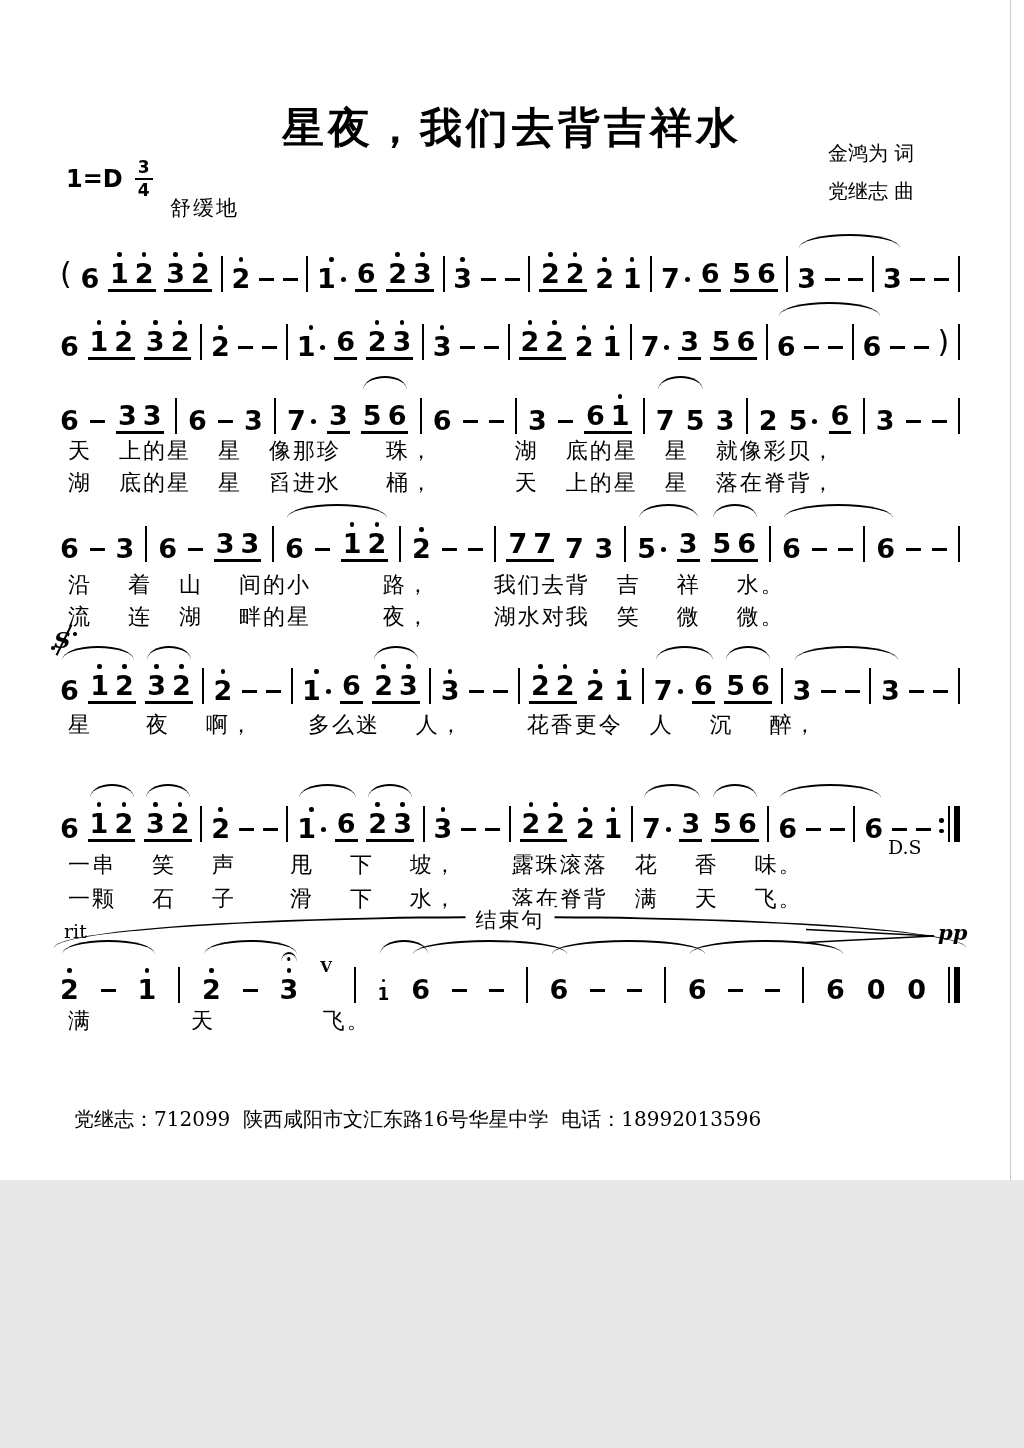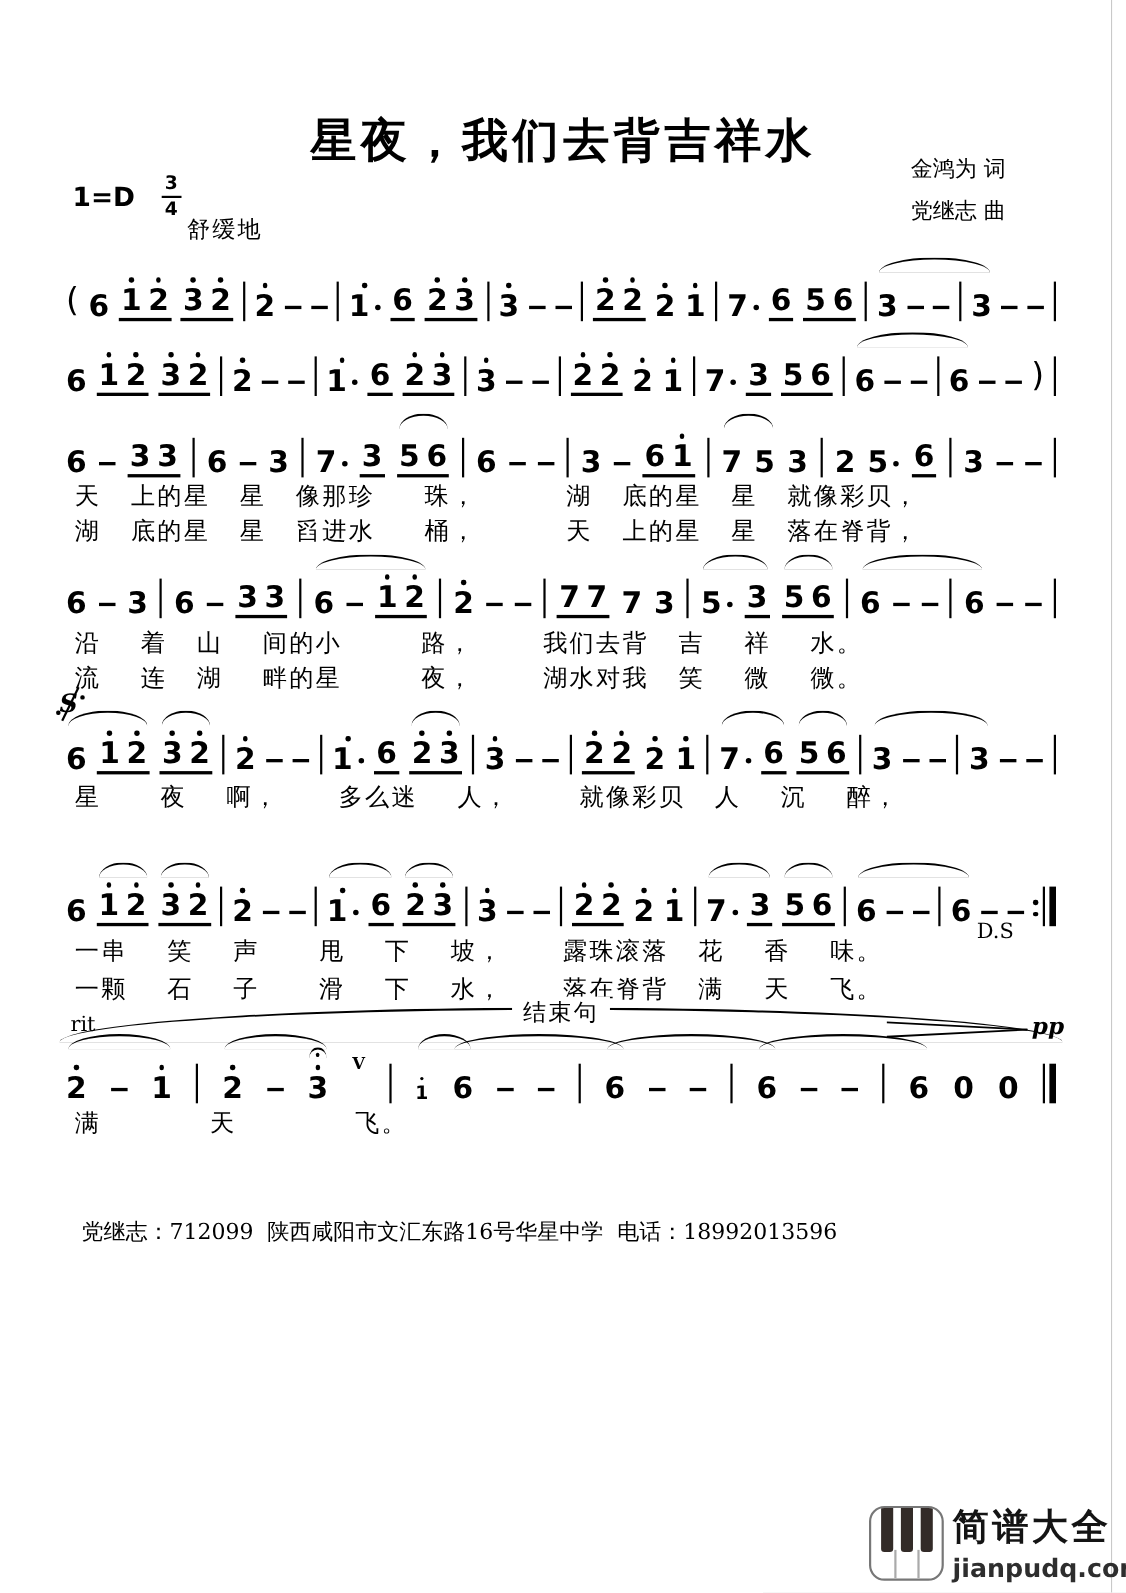--- a/index.html
+++ b/index.html
@@ -1,22 +1,22 @@
 <!DOCTYPE html>
 <html><head>
 <meta charset="utf-8">
 <style>
   html,body{margin:0;padding:0;background:#e8e8e8;}
-  .page{position:relative;width:1024px;height:1448px;background:#ffffff;margin:0 auto;overflow:hidden;color:#000;}
+  .page{position:relative;width:1024px;height:1180px;background:#ffffff;margin:0 auto;overflow:hidden;color:#000;}
   .edge{position:absolute;right:13px;top:0;width:1px;height:100%;background:#c9c9c9;}
 
   .title{position:absolute;top:100px;left:0;width:100%;text-align:center;
          font:700 42px "DejaVu Serif",serif;letter-spacing:4px;}
   .credits{position:absolute;left:828px;top:134px;font:400 20px "DejaVu Serif",serif;line-height:38px;}
-  .keysig{position:absolute;left:66px;top:158px;display:flex;align-items:center;gap:24px;
+  .keysig{position:absolute;left:66px;top:158px;display:flex;align-items:center;gap:12px;
           font:700 24px "DejaVu Sans",sans-serif;}
   .frac{display:inline-flex;flex-direction:column;align-items:center;
         font:700 17px "DejaVu Sans",sans-serif;line-height:1.1;}
   .frac .num{border-bottom:2px solid #000;padding:0 3px 1px;}
   .frac .den{padding-top:1px;}
   .tempo{position:absolute;left:170px;top:194px;font:400 21px "DejaVu Serif",serif;letter-spacing:2px;}
 
   
   .m-line{position:absolute;left:60px;width:900px;padding-top:22px;}
   #mline0{top:228px}#mline1{top:296px}#mline2{top:370px}#mline3{top:498px}
@@ -1194,21 +1194,21 @@
       <div class="slur" style="left: 308px; width: 44px; top: 6px;"></div>
       <div class="slur" style="left: 584px; width: 56px; top: 6px;"></div>
       <div class="slur" style="left: 653px; width: 44px; top: 6px;"></div>
       <div class="slur" style="left: 720px; width: 101px; top: 6px;"></div>
     </div>
 
   <div class="lyric" id="lyr0">天   上的星   星   像那珍     珠，         湖   底的星   星   就像彩贝，</div>
   <div class="lyric" id="lyr1">湖   底的星   星   舀进水     桶，         天   上的星   星   落在脊背，</div>
   <div class="lyric" id="lyr2">沿    着   山    间的小        路，       我们去背   吉    祥    水。</div>
   <div class="lyric" id="lyr3">流    连   湖    畔的星        夜，       湖水对我   笑    微    微。</div>
-  <div class="lyric" id="lyr4">星      夜    啊，      多么迷    人，       就像彩贝   人    沉    醉，</div>
+  <div class="lyric" id="lyr4">星      夜    啊，      多么迷    人，       花香更令   人    沉    醉，</div>
   <div class="lyric" id="lyr6">一串    笑    声      甩    下    坡，      露珠滚落   花    香    味。</div>
   <div class="lyric" id="lyr7">一颗    石    子      滑    下    水，      落在脊背   满    天    飞。</div>
 
   <div class="ds">D.S</div>
 
   <div id="ending">
     <div class="rit">rit</div>
     <div class="endlabel">结束句</div>
     <svg class="hairpin" width="130" height="16" viewBox="0 0 130 16">
       <line x1="0" y1="1.5" x2="128" y2="8" stroke="#000" stroke-width="1.6"></line>

